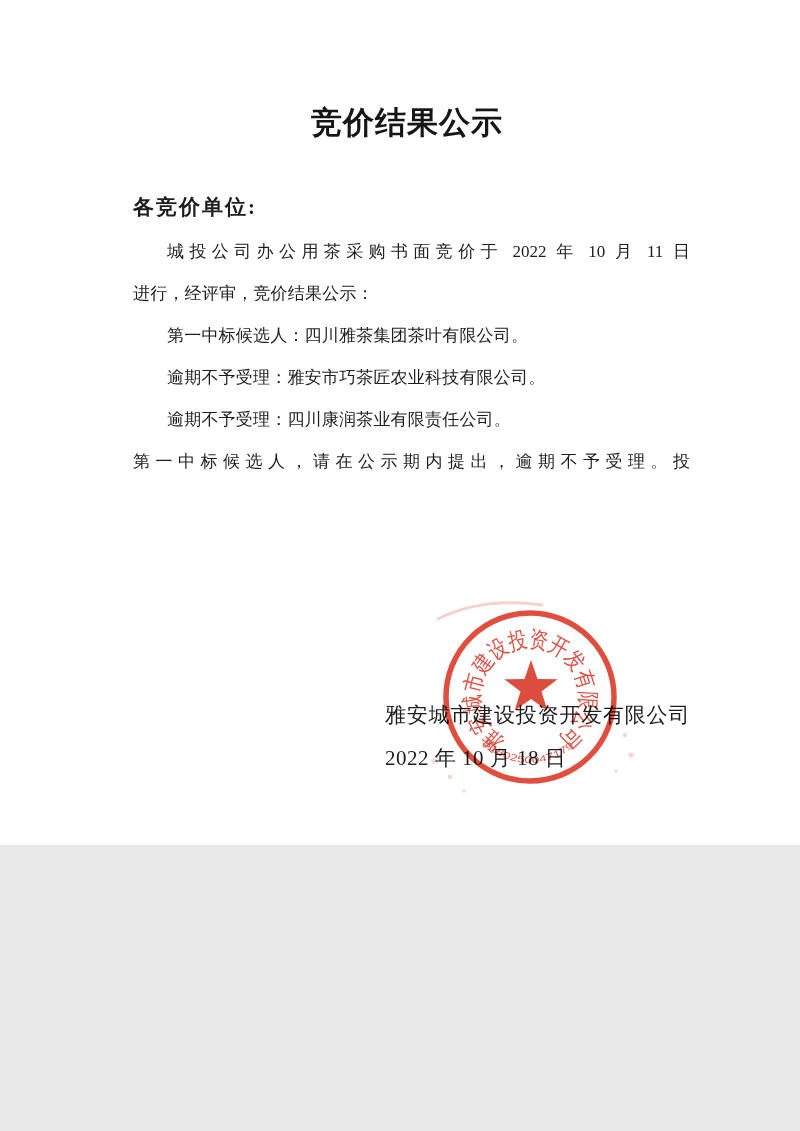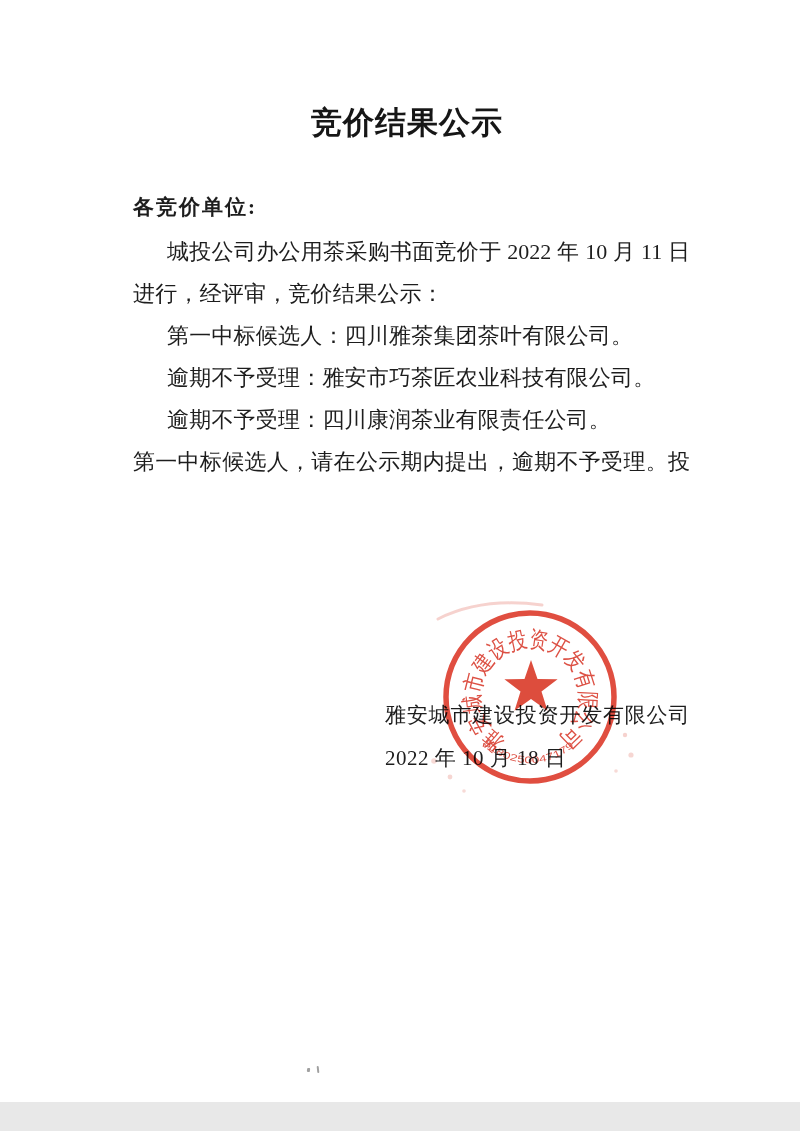--- a/index.html
+++ b/index.html
@@ -1,33 +1,33 @@
 <!DOCTYPE html>
 <html><head>
 <meta charset="utf-8">
 <style>
   html,body{margin:0;padding:0;background:#e8e8e8;}
   .page{
-    position:relative;width:800px;height:1102px;background:#ffffff;
+    position:relative;width:800px;height:845px;background:#ffffff;
     overflow:hidden;margin:0 auto;
     font-family:"Liberation Serif","DejaVu Serif",serif;color:#1d1d1d;
   }
   .doc-title{
     position:absolute;top:102px;left:0;width:800px;margin:0;
     text-align:center;transform:translateX(7px);
     font-family:"Liberation Sans","DejaVu Sans",sans-serif;
     font-weight:700;font-size:31px;letter-spacing:1px;color:#161616;
   }
   .salutation{
     position:absolute;left:133px;top:194px;
     font-size:21px;letter-spacing:2px;line-height:26px;font-weight:bold;
   }
   .body-text{
     position:absolute;left:133px;top:231px;width:557px;
-    font-size:22px;letter-spacing:.2px;
+    font-size:17px;letter-spacing:.2px;
   }
   .line{height:42px;line-height:42px;white-space:nowrap;}
   .line.indent{padding-left:34px;}
   .line.fill{
     white-space:normal;letter-spacing:0;
     text-align:justify;text-align-last:justify;
     text-justify:inter-character;overflow:hidden;
   }
   .signature{
     position:absolute;left:385px;top:702px;width:305px;

